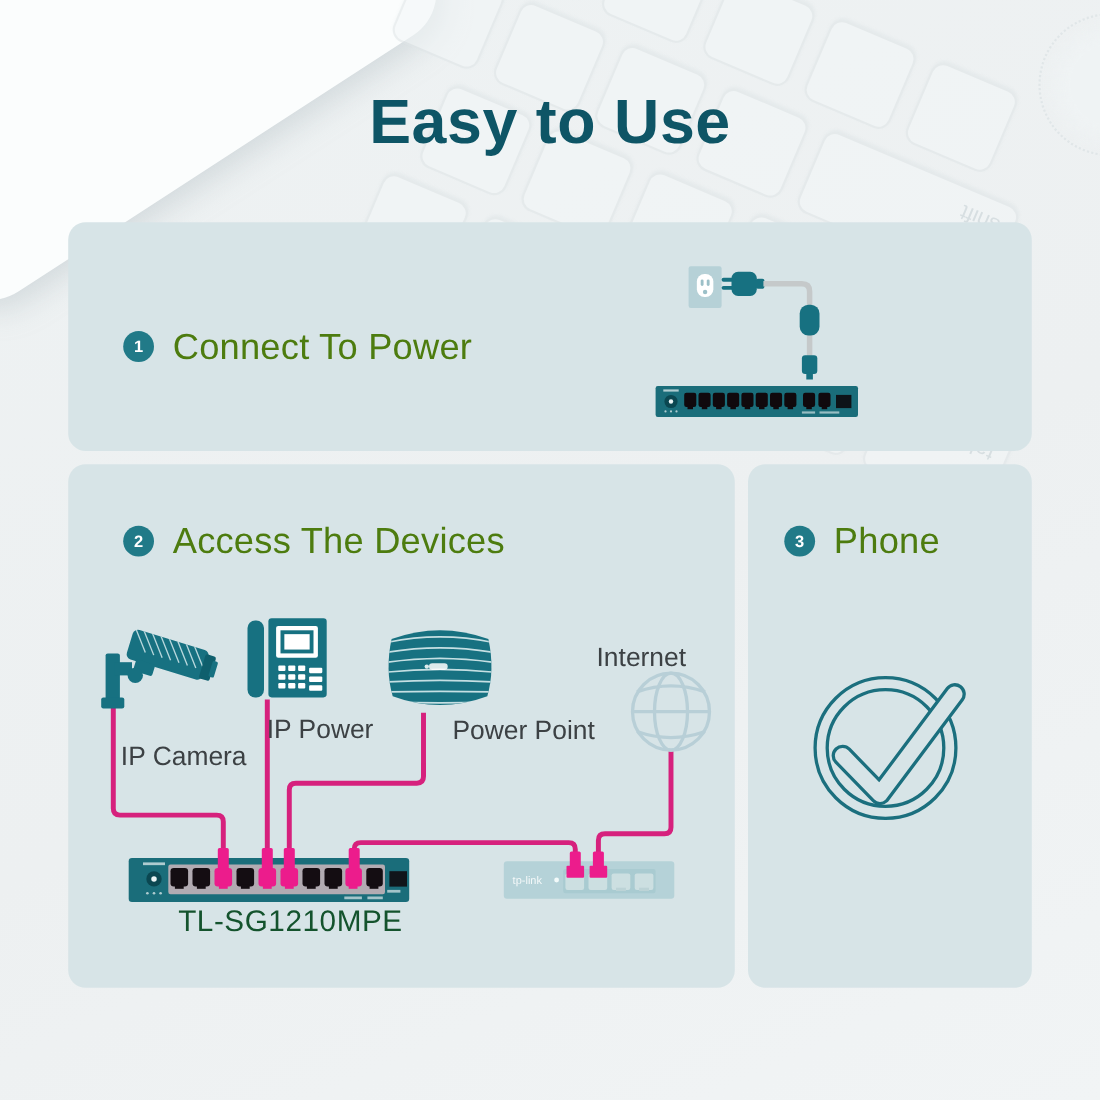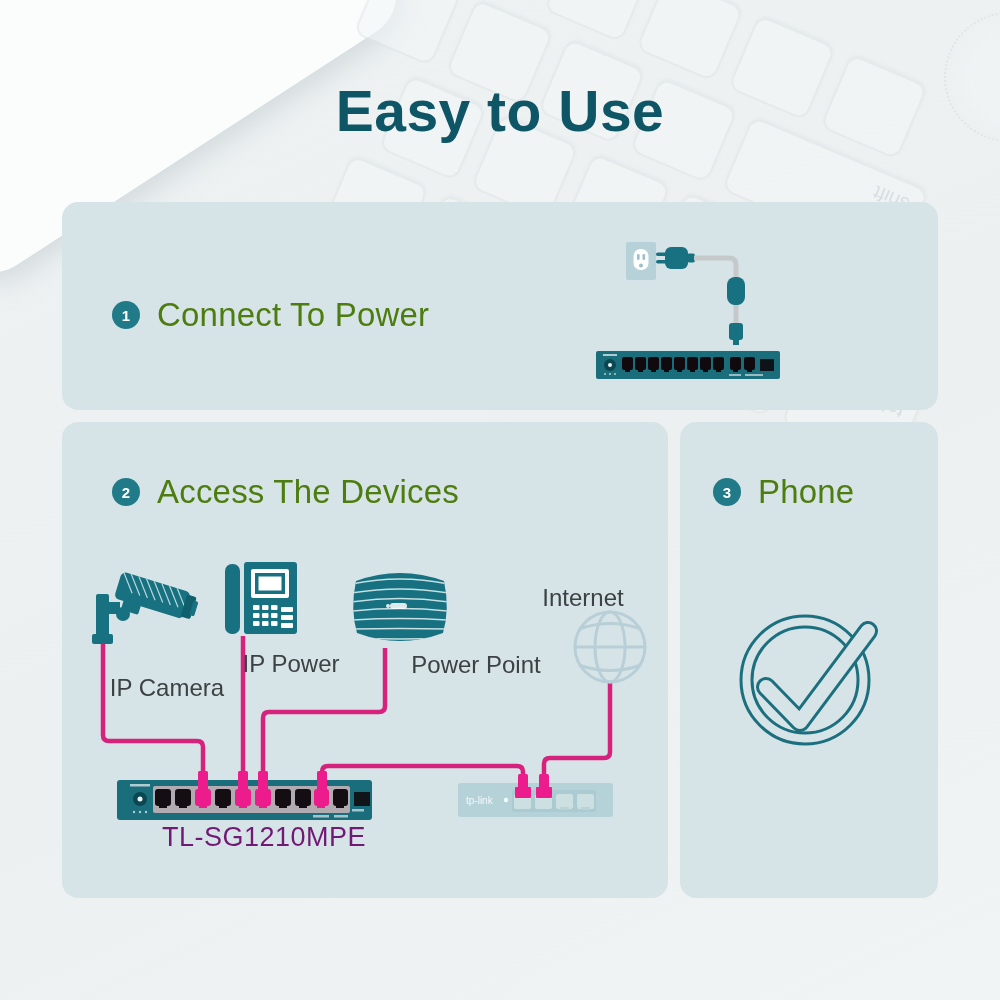--- a/index.html
+++ b/index.html
@@ -70,21 +70,21 @@
   .check-illu{left:50px;top:182px;width:150px;height:150px;}
   .dev-label{
     position:absolute;transform:translateX(-50%);font-size:24px;color:#3c4144;white-space:nowrap;
   }
   .dev-label.cam{left:105px;top:228px;margin-top:24px;}
   .dev-label.phone{left:229px;top:228px;}
   .dev-label.ap{left:414px;top:229px;}
   .dev-label.inet{left:521px;top:162px;}
   .model-label{
     position:absolute;left:202px;top:400px;transform:translateX(-50%);
-    font-size:27px;color:#701a75;letter-spacing:.5px;white-space:nowrap;
+    font-size:27px;color:#14532d;letter-spacing:.5px;white-space:nowrap;
   }
   svg text{font-family:"Liberation Sans","DejaVu Sans",sans-serif;}
 </style>
 </head>
 <body>
 
 <div id="stage">
 
   <div class="desk-corner"></div>
   <div class="laptop-edge"></div>

